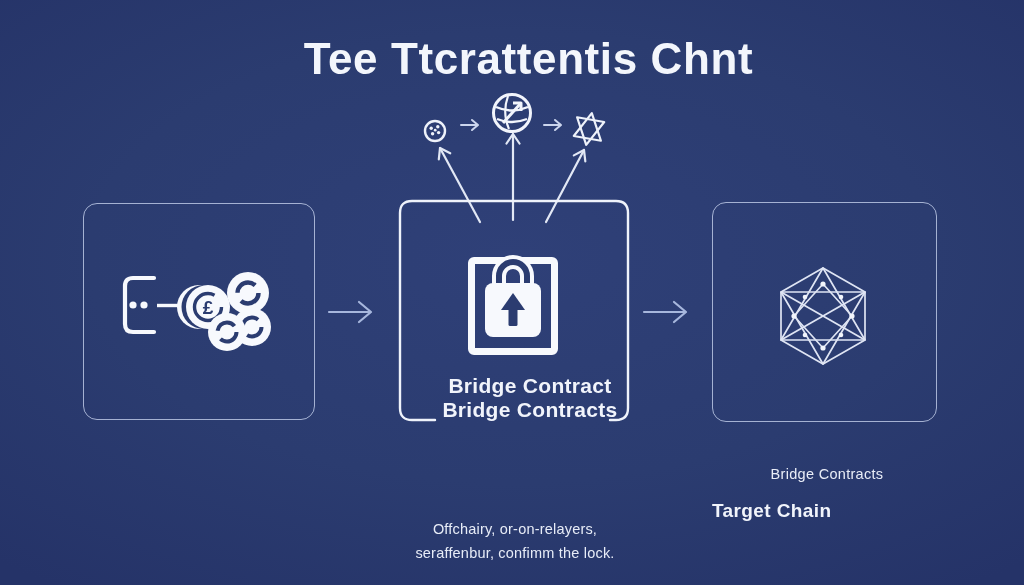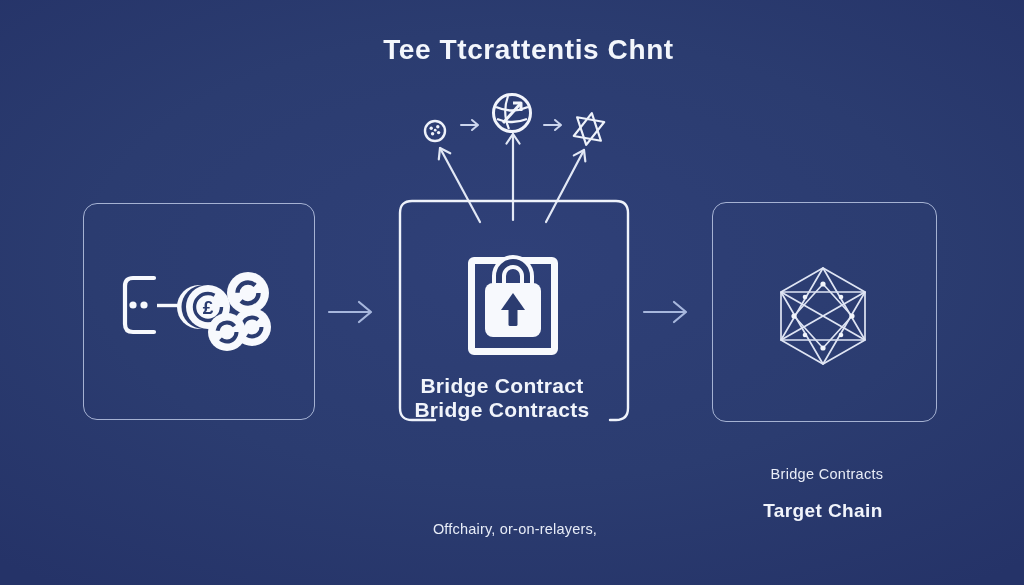--- a/index.html
+++ b/index.html
@@ -4,27 +4,27 @@
 <style>
   html,body{margin:0;padding:0;background:#1c2750;}
   #stage{
     position:relative;width:1024px;height:585px;overflow:hidden;
     font-family:"Liberation Sans","DejaVu Sans",sans-serif;
     background:radial-gradient(ellipse 75% 70% at 50% 44%, #2f4078 0%, #2b3c70 55%, #253368 100%);
   }
   .abs{position:absolute;}
   #title{
     left:0;right:0;top:34px;text-align:center;
-    font-size:28px;font-weight:700;letter-spacing:0.6px;color:#f3f6fc;margin-left:33px;
+    font-size:44px;font-weight:700;letter-spacing:0.6px;color:#f3f6fc;margin-left:33px;
   }
   .box{border-radius:14px;border:1.5px solid rgba(200,212,238,0.78);}
-  .bridge-label{left:388px;width:228px;text-align:center;font-size:21px;font-weight:600;letter-spacing:0.3px;color:#f1f4fb;}
+  .bridge-label{left:416px;width:228px;text-align:center;font-size:21px;font-weight:600;letter-spacing:0.3px;color:#f1f4fb;}
   #bridge-note{left:382px;width:266px;top:479px;text-align:center;font-size:14.5px;line-height:23.5px;color:#e7ecf7;letter-spacing:0.2px;margin-top:39px;}
   #target-small{left:712px;width:230px;top:466px;text-align:center;font-size:14.5px;font-weight:500;color:#e9edf7;letter-spacing:0.3px;}
-  #target-large{left:712px;width:222px;top:500px;text-align:center;font-size:19px;font-weight:600;color:#f1f4fb;letter-spacing:0.4px;}
+  #target-large{left:712px;width:222px;top:500px;text-align:left;font-size:19px;font-weight:600;color:#f1f4fb;letter-spacing:0.4px;}
   svg{display:block;}
 </style>
 </head>
 <body>
 
 <div id="stage">
 
   <div class="abs" id="title">Tee Ttcrattentis Chnt</div>
 
   <svg class="abs" style="left:423px;top:119px;" width="24" height="24" viewBox="0 0 24 24">
@@ -146,18 +146,19 @@
       <circle cx="18" cy="52" r="2.6"></circle>
       <circle cx="29" cy="33" r="2.3"></circle>
       <circle cx="65" cy="33" r="2.3"></circle>
       <circle cx="29" cy="71" r="2.3"></circle>
       <circle cx="65" cy="71" r="2.3"></circle>
     </g>
   </svg>
 
   <div class="abs" id="bridge-note">
     <div>Offchairy, or-on-relayers,</div>
+    <div>seraffenbur, confimm the lock.</div>
   </div>
 
   <div class="abs" id="target-small">Bridge Contracts</div>
   <div class="abs" id="target-large">Target Chain</div>
 
 </div>
 
 </body></html>

